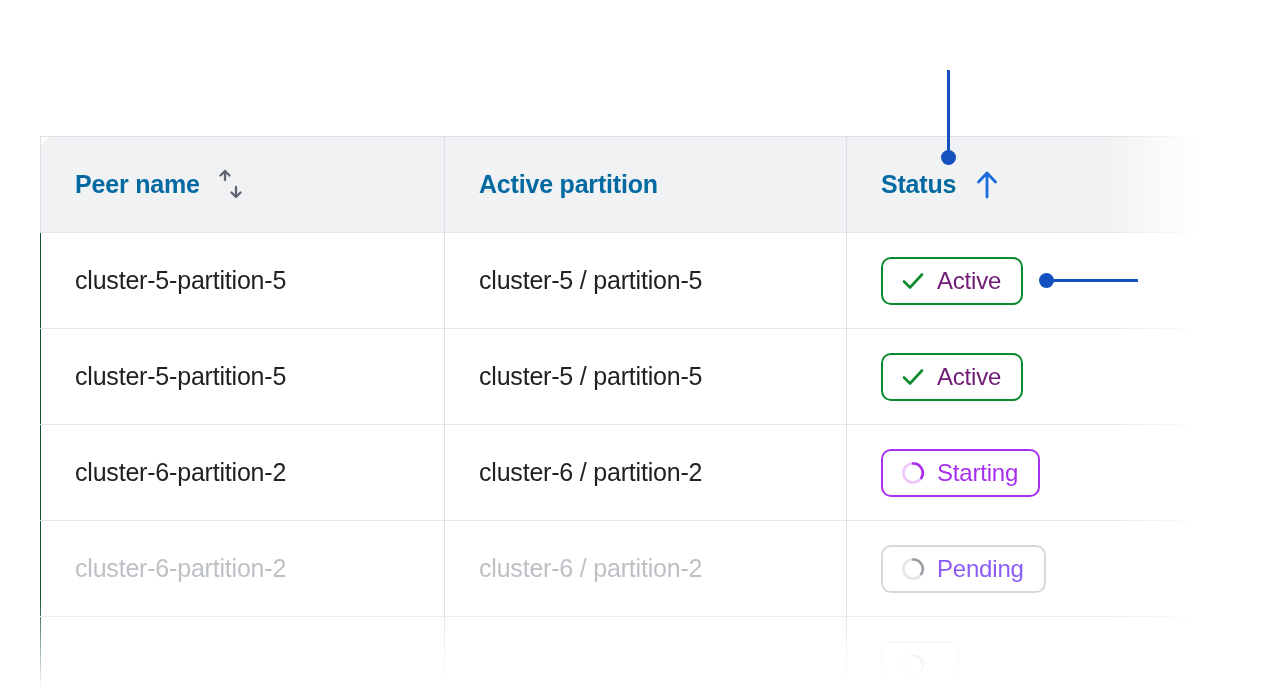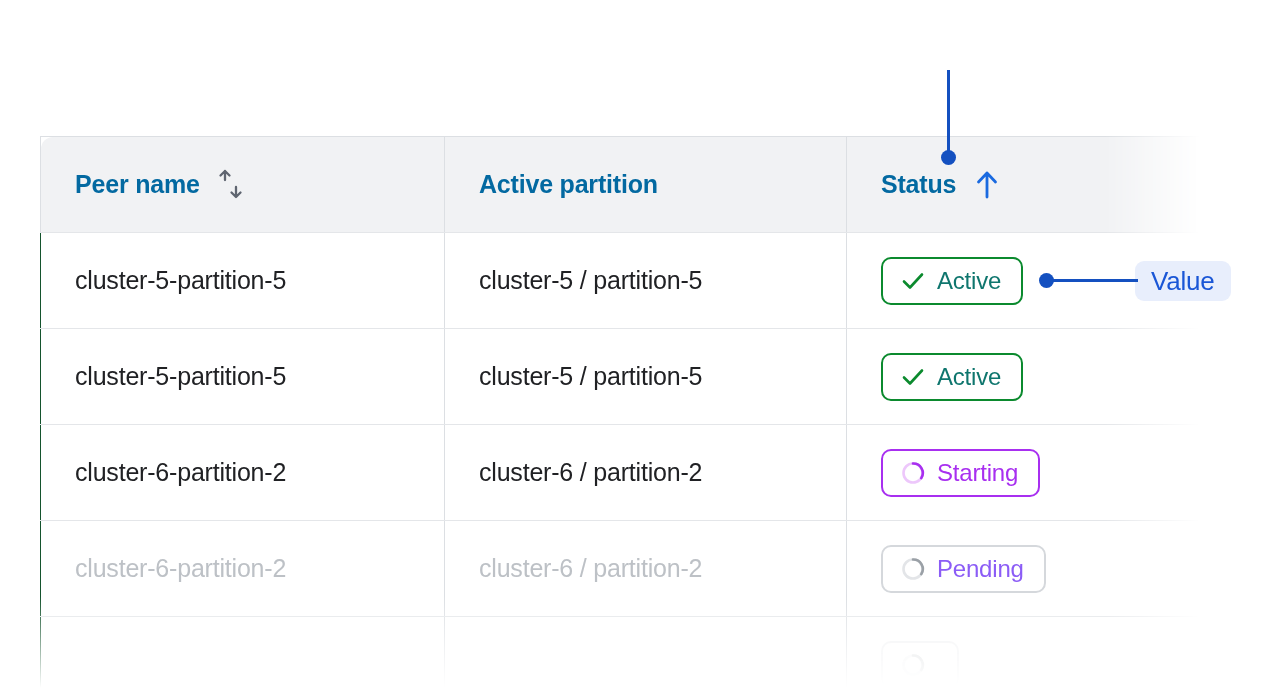--- a/index.html
+++ b/index.html
@@ -102,21 +102,21 @@
     height: 48px;
     padding: 0 20px 0 17px;
     border: 2px solid;
     border-radius: 10px;
     font-size: 24px;
     font-weight: 500;
     letter-spacing: -0.2px;
     background: #ffffff;
     white-space: nowrap;
   }
-  .badge.active   { border-color: #0b8a2e; color: #0f766e; }
+  .badge.active   { border-color: #0b8a2e; color: #701a75; }
   .badge.starting { border-color: #a82ff0; color: #a82ff0; }
   .badge.pending  { border-color: #c7cace; color: #9aa0a6; }
 
   .badge svg { display: block; flex: 0 0 auto; }
 
   
   .sort-icon svg, .sort-up svg { display: block; }
 
   
   .anno-chip {
@@ -278,17 +278,16 @@
           </td>
         </tr>
 
       </tbody>
     </table>
   </div>
 
   <div class="anno-line" id="line-parameter"></div>
   <div class="anno-dot" id="dot-parameter"></div>
 
-  <div class="anno-chip" id="chip-value">Value</div>
   <div class="anno-line" id="line-value"></div>
   <div class="anno-dot" id="dot-value"></div>
 
 </div>
 
 </body></html>

